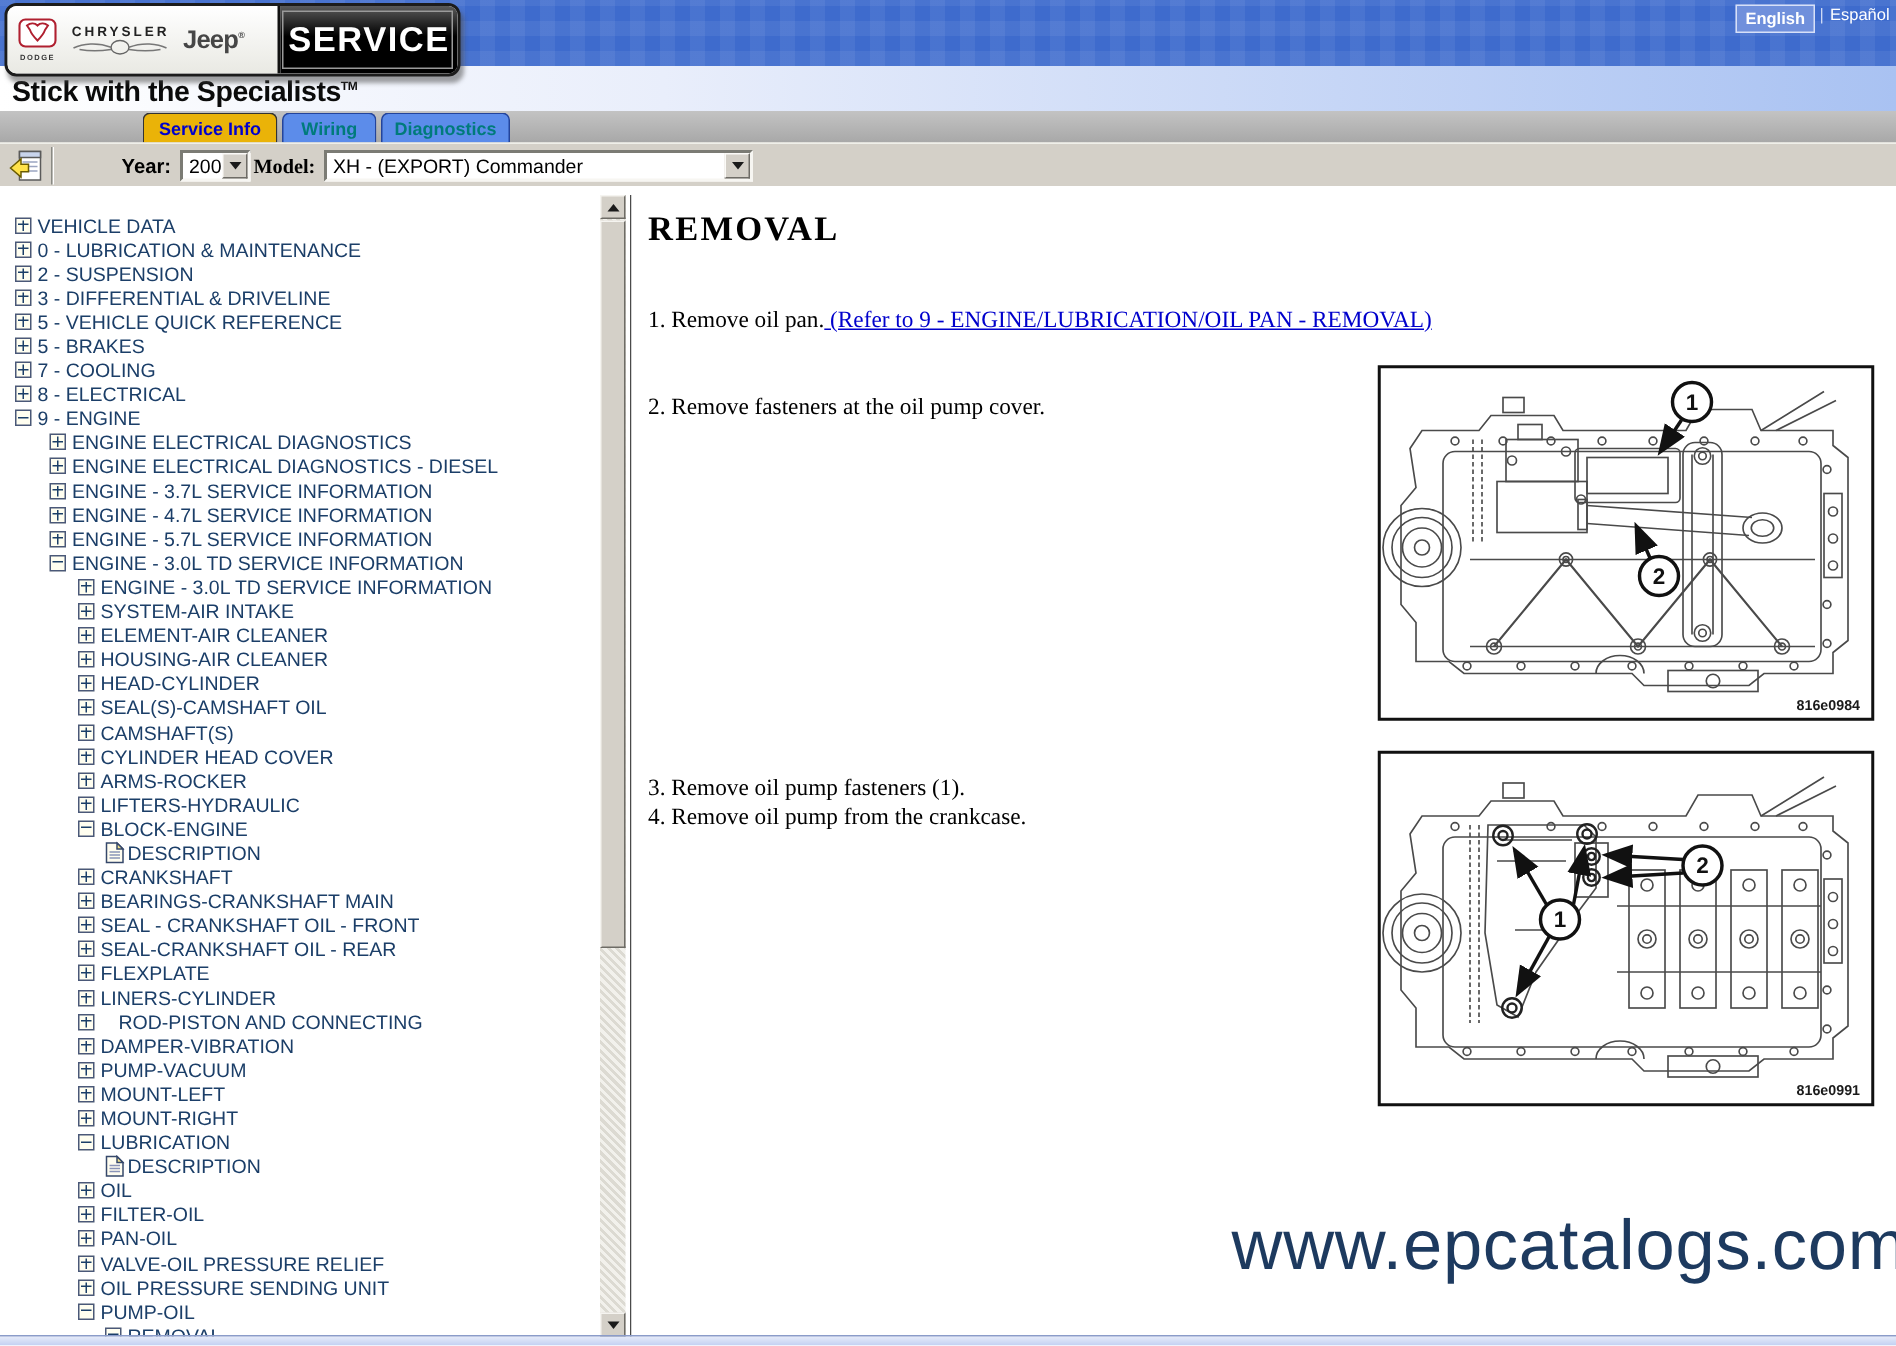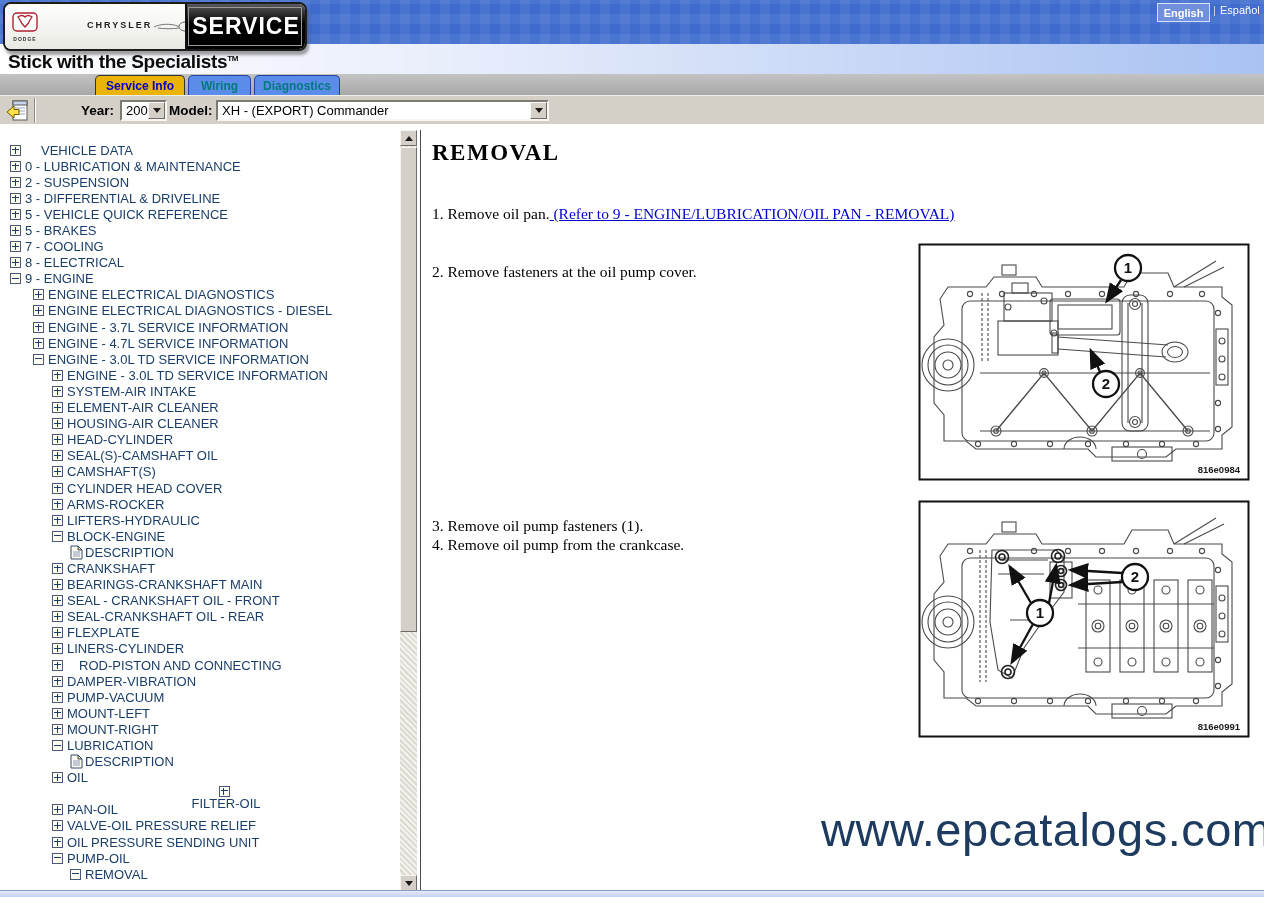--- a/index.html
+++ b/index.html
@@ -12,21 +12,21 @@
                      repeating-linear-gradient(90deg,rgba(255,255,255,.06) 0 10px,transparent 10px 20px);}
   .band2{position:absolute;left:0;top:44px;width:1264px;height:30px;
     background:linear-gradient(90deg,#ffffff 0%,#e9eefb 35%,#a9c2f2 100%);}
 
   .logo-group{position:absolute;left:3px;top:2px;height:45px;display:flex;border:2px solid #1c1c1c;
     border-radius:8px;overflow:hidden;box-shadow:2px 4px 3px rgba(70,70,70,.5);background:#fff;z-index:5;}
   .logo-panel{width:166px;display:flex;align-items:center;gap:9px;padding:0 7px;
     background:linear-gradient(#ffffff,#e9e9e3);}
   .dodge{display:flex;flex-direction:column;align-items:center;line-height:1;}
   .dodge-txt{font-size:5px;font-weight:bold;color:#333;letter-spacing:1px;margin-top:1px;}
-  .chrysler{display:flex;flex-direction:row;align-items:flex-start;line-height:1;margin-left:40px;}
+  .chrysler{display:flex;flex-direction:column;align-items:flex-end;line-height:1;}
   .chrysler-txt{font-size:9px;font-weight:bold;letter-spacing:2px;color:#222;}
   .jeep-txt{font-size:17px;font-weight:bold;color:#464646;letter-spacing:-0.5px;}
   .jeep-txt sup{font-size:6px;}
   .service-badge{width:118px;display:flex;align-items:center;justify-content:center;
     background:linear-gradient(#5a5a5a,#000 45%);border-left:2px solid #111;
     color:#fff;font-weight:bold;font-size:23px;letter-spacing:1px;
     text-shadow:0 1px 0 #000;outline:1px solid #9a9a9a;outline-offset:-4px;}
 
   .lang-eng{position:absolute;left:1157px;top:3px;width:51px;height:17px;background:#7090dc;
     border:1px solid #d7e0f8;color:#fff;font-size:11px;font-weight:bold;display:flex;
@@ -167,30 +167,30 @@
   </svg>
 </div>
 <div class="tool-sep"></div>
 <div class="tlab" style="left:81px;">Year:</div>
 <div class="combo" style="left:120px;width:47px;">
   <span class="cval">2006</span>
   <span class="cbtn">
       <span class="tri-dn"></span>
     </span>
 </div>
-<div class="tlab" style="left:169px;">Model:</div>
-<div class="combo" style="left:216px;width:333px;">
+<div class="tlab" style="left:169px;font-family:Liberation Serif, serif;">Model:</div>
+<div class="combo" style="left:216px;width:286px;">
   <span class="cval">XH - (EXPORT) Commander</span>
   <span class="cbtn">
       <span class="tri-dn"></span>
     </span>
 </div>
 
 <div class="tree-pane">
-    <div class="trow" style="padding-left: 10px; gap: 16px;">
+    <div class="trow" style="padding-left: 10px;">
       <span class="pm plus"></span>
       <span class="tlabel">VEHICLE DATA</span>
     </div>
     <div class="trow" style="padding-left: 10px;">
       <span class="pm plus"></span>
       <span class="tlabel">0 - LUBRICATION &amp; MAINTENANCE</span>
     </div>
     <div class="trow" style="padding-left: 10px;">
       <span class="pm plus"></span>
       <span class="tlabel">2 - SUSPENSION</span>
@@ -227,20 +227,24 @@
       <span class="pm plus"></span>
       <span class="tlabel">ENGINE ELECTRICAL DIAGNOSTICS - DIESEL</span>
     </div>
     <div class="trow" style="padding-left: 33px;">
       <span class="pm plus"></span>
       <span class="tlabel">ENGINE - 3.7L SERVICE INFORMATION</span>
     </div>
     <div class="trow" style="padding-left: 33px;">
       <span class="pm plus"></span>
       <span class="tlabel">ENGINE - 4.7L SERVICE INFORMATION</span>
+    </div>
+    <div class="trow" style="padding-left: 33px;">
+      <span class="pm plus"></span>
+      <span class="tlabel">ENGINE - 5.7L SERVICE INFORMATION</span>
     </div>
     <div class="trow" style="padding-left: 33px;">
       <span class="pm minus"></span>
       <span class="tlabel">ENGINE - 3.0L TD SERVICE INFORMATION</span>
     </div>
     <div class="trow" style="padding-left: 52px;">
       <span class="pm plus"></span>
       <span class="tlabel">ENGINE - 3.0L TD SERVICE INFORMATION</span>
     </div>
     <div class="trow" style="padding-left: 52px;">
@@ -352,21 +356,21 @@
           <line x1="3" y1="9" x2="10" y2="9" stroke="#8a94b8"></line>
           <line x1="3" y1="11" x2="10" y2="11" stroke="#8a94b8"></line>
         </svg>
       </span>
       <span class="tlabel">DESCRIPTION</span>
     </div>
     <div class="trow" style="padding-left: 52px;">
       <span class="pm plus"></span>
       <span class="tlabel">OIL</span>
     </div>
-    <div class="trow" style="padding-left: 52px; flex-direction: column;">
+    <div class="trow" style="padding-left: 52px;">
       <span class="pm plus"></span>
       <span class="tlabel">FILTER-OIL</span>
     </div>
     <div class="trow" style="padding-left: 52px;">
       <span class="pm plus"></span>
       <span class="tlabel">PAN-OIL</span>
     </div>
     <div class="trow" style="padding-left: 52px;">
       <span class="pm plus"></span>
       <span class="tlabel">VALVE-OIL PRESSURE RELIEF</span>

